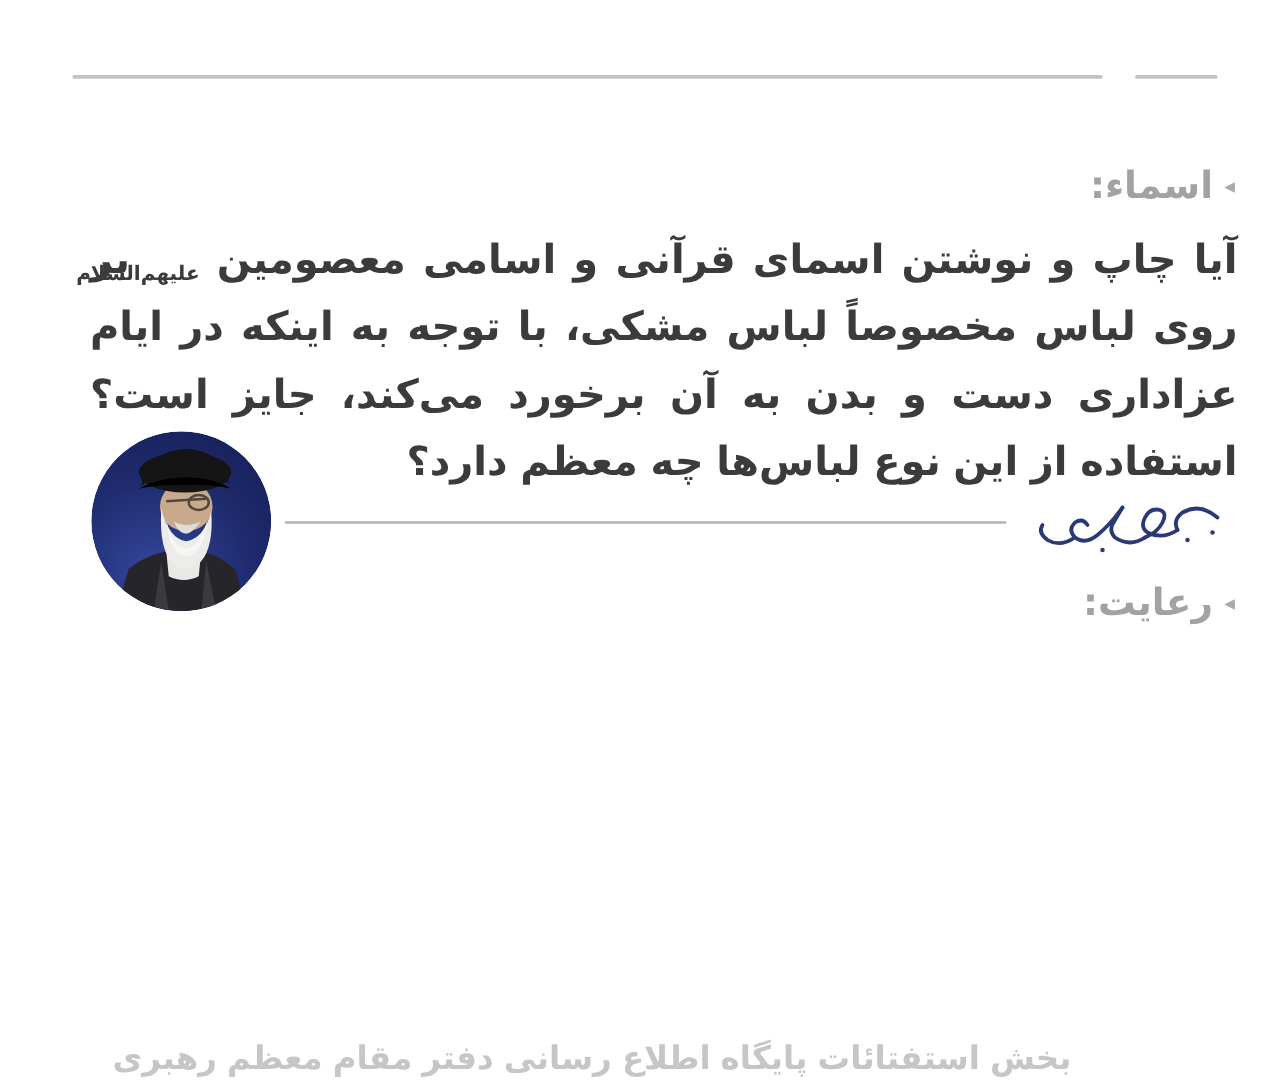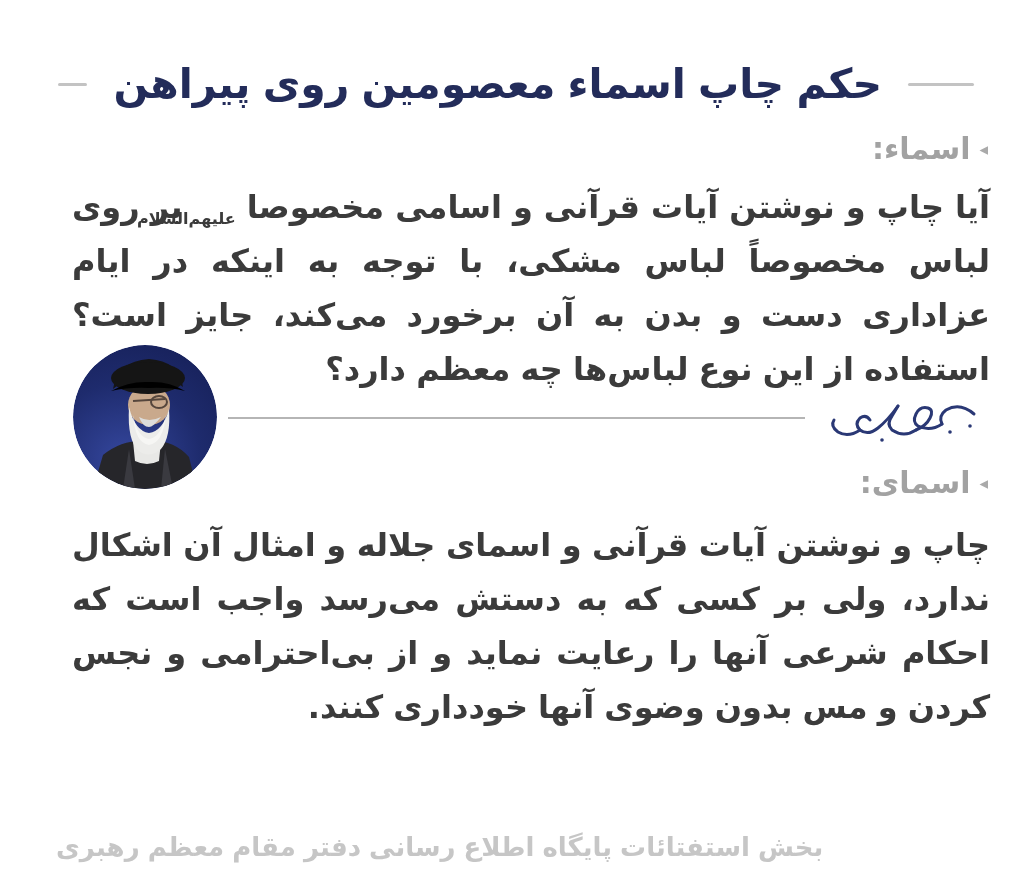--- a/index.html
+++ b/index.html
@@ -53,42 +53,41 @@
     position:absolute;left:73px;top:345px;width:144px;height:144px;
     border-radius:50%;overflow:hidden;
   }
   .media-rule{
     position:absolute;left:228px;right:209px;top:417px;height:2px;
     background:#b5b5b5;
   }
   .signature{position:absolute;right:32px;top:380px;width:160px;height:80px;}
   
   .footer-source{
-    position:absolute;left:56px;top:832px;margin:0;
+    position:absolute;left:90px;top:832px;margin:0;
     font-size:26px;font-weight:700;color:#c6c6c6;
     word-spacing:-1px;white-space:nowrap;
   }
 </style>
 </head>
 <body>
 
 <div class="sheet">
 
   <div class="header-row">
     <div class="title-dash short"></div>
-    <h1 class="page-title">حکم چاپ اسماء معصومین روی پیراهن</h1>
     <div class="title-dash long"></div>
   </div>
 
   <div class="section-label q-label">
     <span class="marker">◂</span>
     <span>اسماء:</span>
   </div>
 
-  <p class="body-text q-text"><span>آیا چاپ و نوشتن آیات قرآنی و اسامی مخصوصا</span>
+  <p class="body-text q-text"><span>آیا چاپ و نوشتن اسمای قرآنی و اسامی معصومین</span>
     <span class="honorific">علیهم‌السلام</span>
     <span>بر روی لباس مخصوصاً لباس مشکی، با توجه به اینکه در ایام عزاداری دست و بدن به آن برخورد می‌کند، جایز است؟ استفاده از این نوع لباس‌ها چه معظم دارد؟</span></p>
 
   <div class="portrait">
     <svg width="144" height="144" viewBox="0 0 144 144">
       <defs>
         <clipPath id="circleClip">
             <circle cx="72" cy="72" r="72"></circle>
           </clipPath>
         <radialGradient id="bgGrad" cx="35%" cy="80%" r="90%">
@@ -135,20 +134,19 @@
         <path d="M38,50 Q26,58 16,52 Q8,46 12,40"></path>
         <circle cx="128" cy="52" r="1.8" fill="#2a3875" stroke="none"></circle>
         <circle cx="60" cy="60" r="1.8" fill="#2a3875" stroke="none"></circle>
         <circle cx="148" cy="46" r="1.8" fill="#2a3875" stroke="none"></circle>
       </g>
     </svg>
   </div>
 
   <div class="section-label a-label">
     <span class="marker">◂</span>
-    <span>اسمای:</span>
+    <span>رعایت:</span>
   </div>
 
-  <p class="body-text a-text">چاپ و نوشتن آیات قرآنی و اسمای جلاله و امثال آن اشکال ندارد، ولی بر کسی که به دستش می‌رسد واجب است که احکام شرعی آنها را رعایت نماید و از بی‌احترامی و نجس کردن و مس بدون وضوی آنها خودداری کنند.</p>
 
   <p class="footer-source">بخش استفتائات پایگاه اطلاع رسانی دفتر مقام معظم رهبری</p>
 
 </div>
 
 </body></html>

